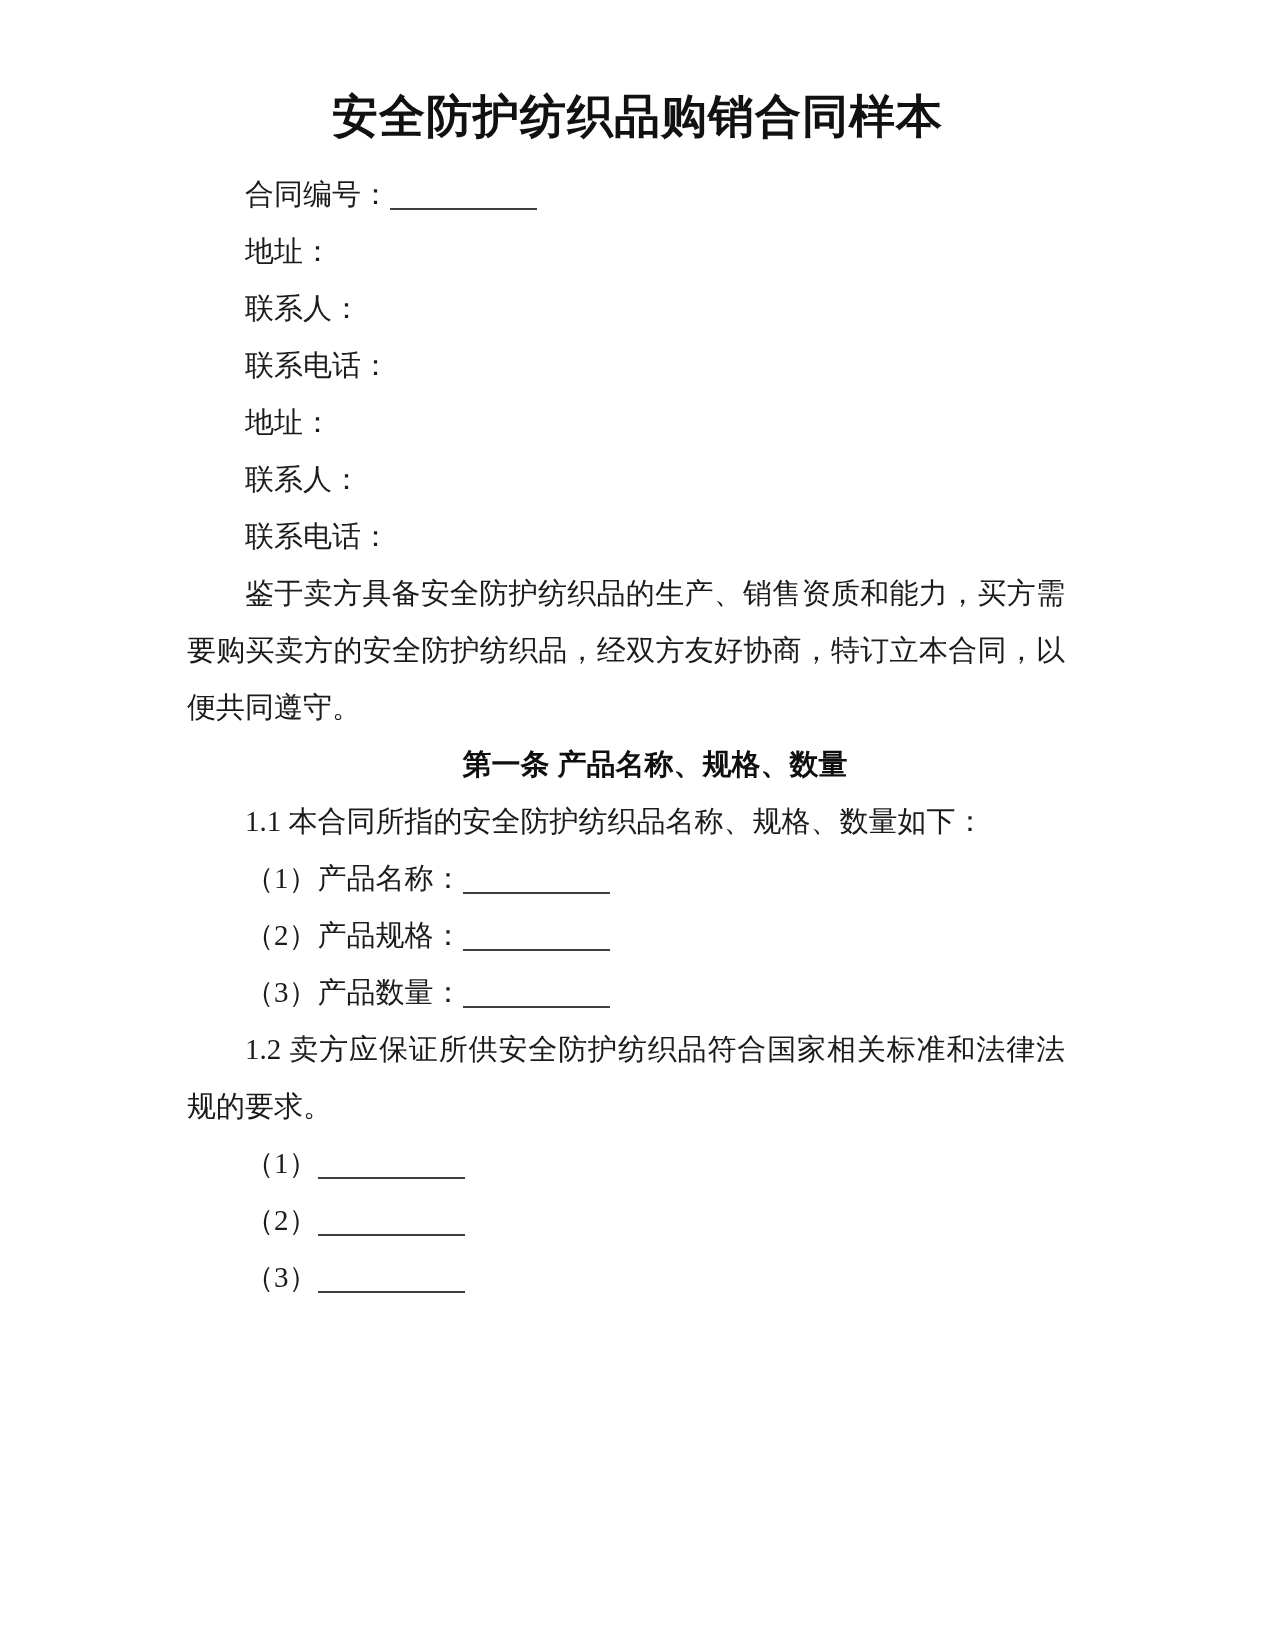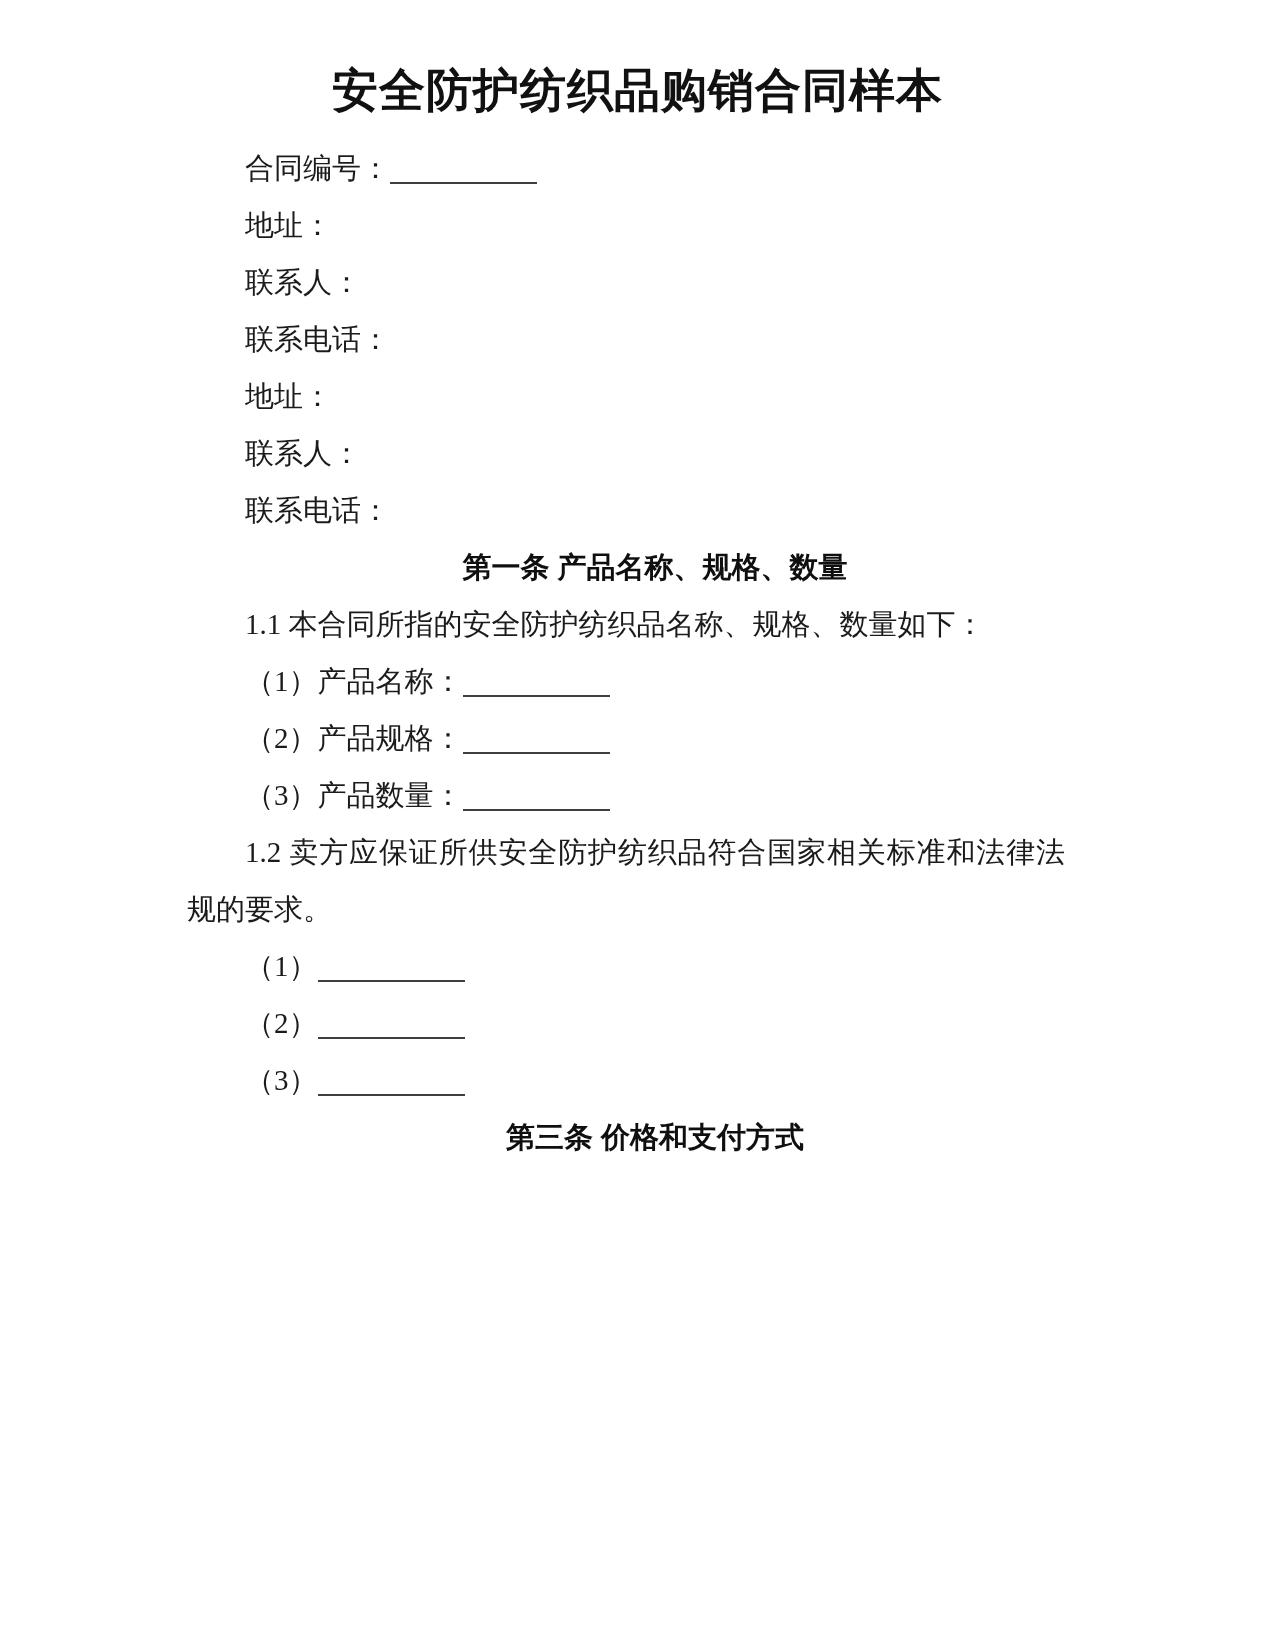--- a/index.html
+++ b/index.html
@@ -4,21 +4,21 @@
 <style>
   * { box-sizing: border-box; }
   html, body { margin: 0; padding: 0; background: #ffffff; }
 
   .page {
     position: relative;
     width: 1275px;
     height: 1362px;
     background: #ffffff;
     overflow: hidden;
-    padding-top: 58px;
+    padding-top: 84px;
     color: #1b1b1b;
     font-family: "Liberation Serif", "DejaVu Serif", serif;
   }
 
   .title {
     margin: 0;
     padding: 0;
     text-align: center;
     font-size: 46px;
     line-height: 64px;
@@ -75,36 +75,36 @@
     <p class="indent"><span>联系人：</span></p>
 
     <p class="indent"><span>联系电话：</span></p>
 
     <p class="indent"><span>地址：</span></p>
 
     <p class="indent"><span>联系人：</span></p>
 
     <p class="indent"><span>联系电话：</span></p>
 
+    <p class="indent just">鉴于卖方具备安全防护纺织品的生产、销售资质和能力，买方需要购买卖方的安全防护纺织品，经双方友好协商，特订立本合同，以便共同遵守。</p>
 
     <p class="indent heading">第一条 产品名称、规格、数量</p>
 
     <p class="indent">1.1 本合同所指的安全防护纺织品名称、规格、数量如下：</p>
 
     <p class="indent"><span>（1）产品名称：</span><span class="blank"></span></p>
 
     <p class="indent"><span>（2）产品规格：</span><span class="blank"></span></p>
 
     <p class="indent"><span>（3）产品数量：</span><span class="blank"></span></p>
 
 
     <p class="indent just">1.2 卖方应保证所供安全防护纺织品符合国家相关标准和法律法规的要求。</p>
 
     <p class="indent"><span>（1）</span><span class="blank"></span></p>
 
     <p class="indent"><span>（2）</span><span class="blank"></span></p>
 
     <p class="indent"><span>（3）</span><span class="blank"></span></p>
 
-    <p class="indent heading">第三条 价格和支付方式</p>
 
   </div>
 </div>
 
 </body></html>

